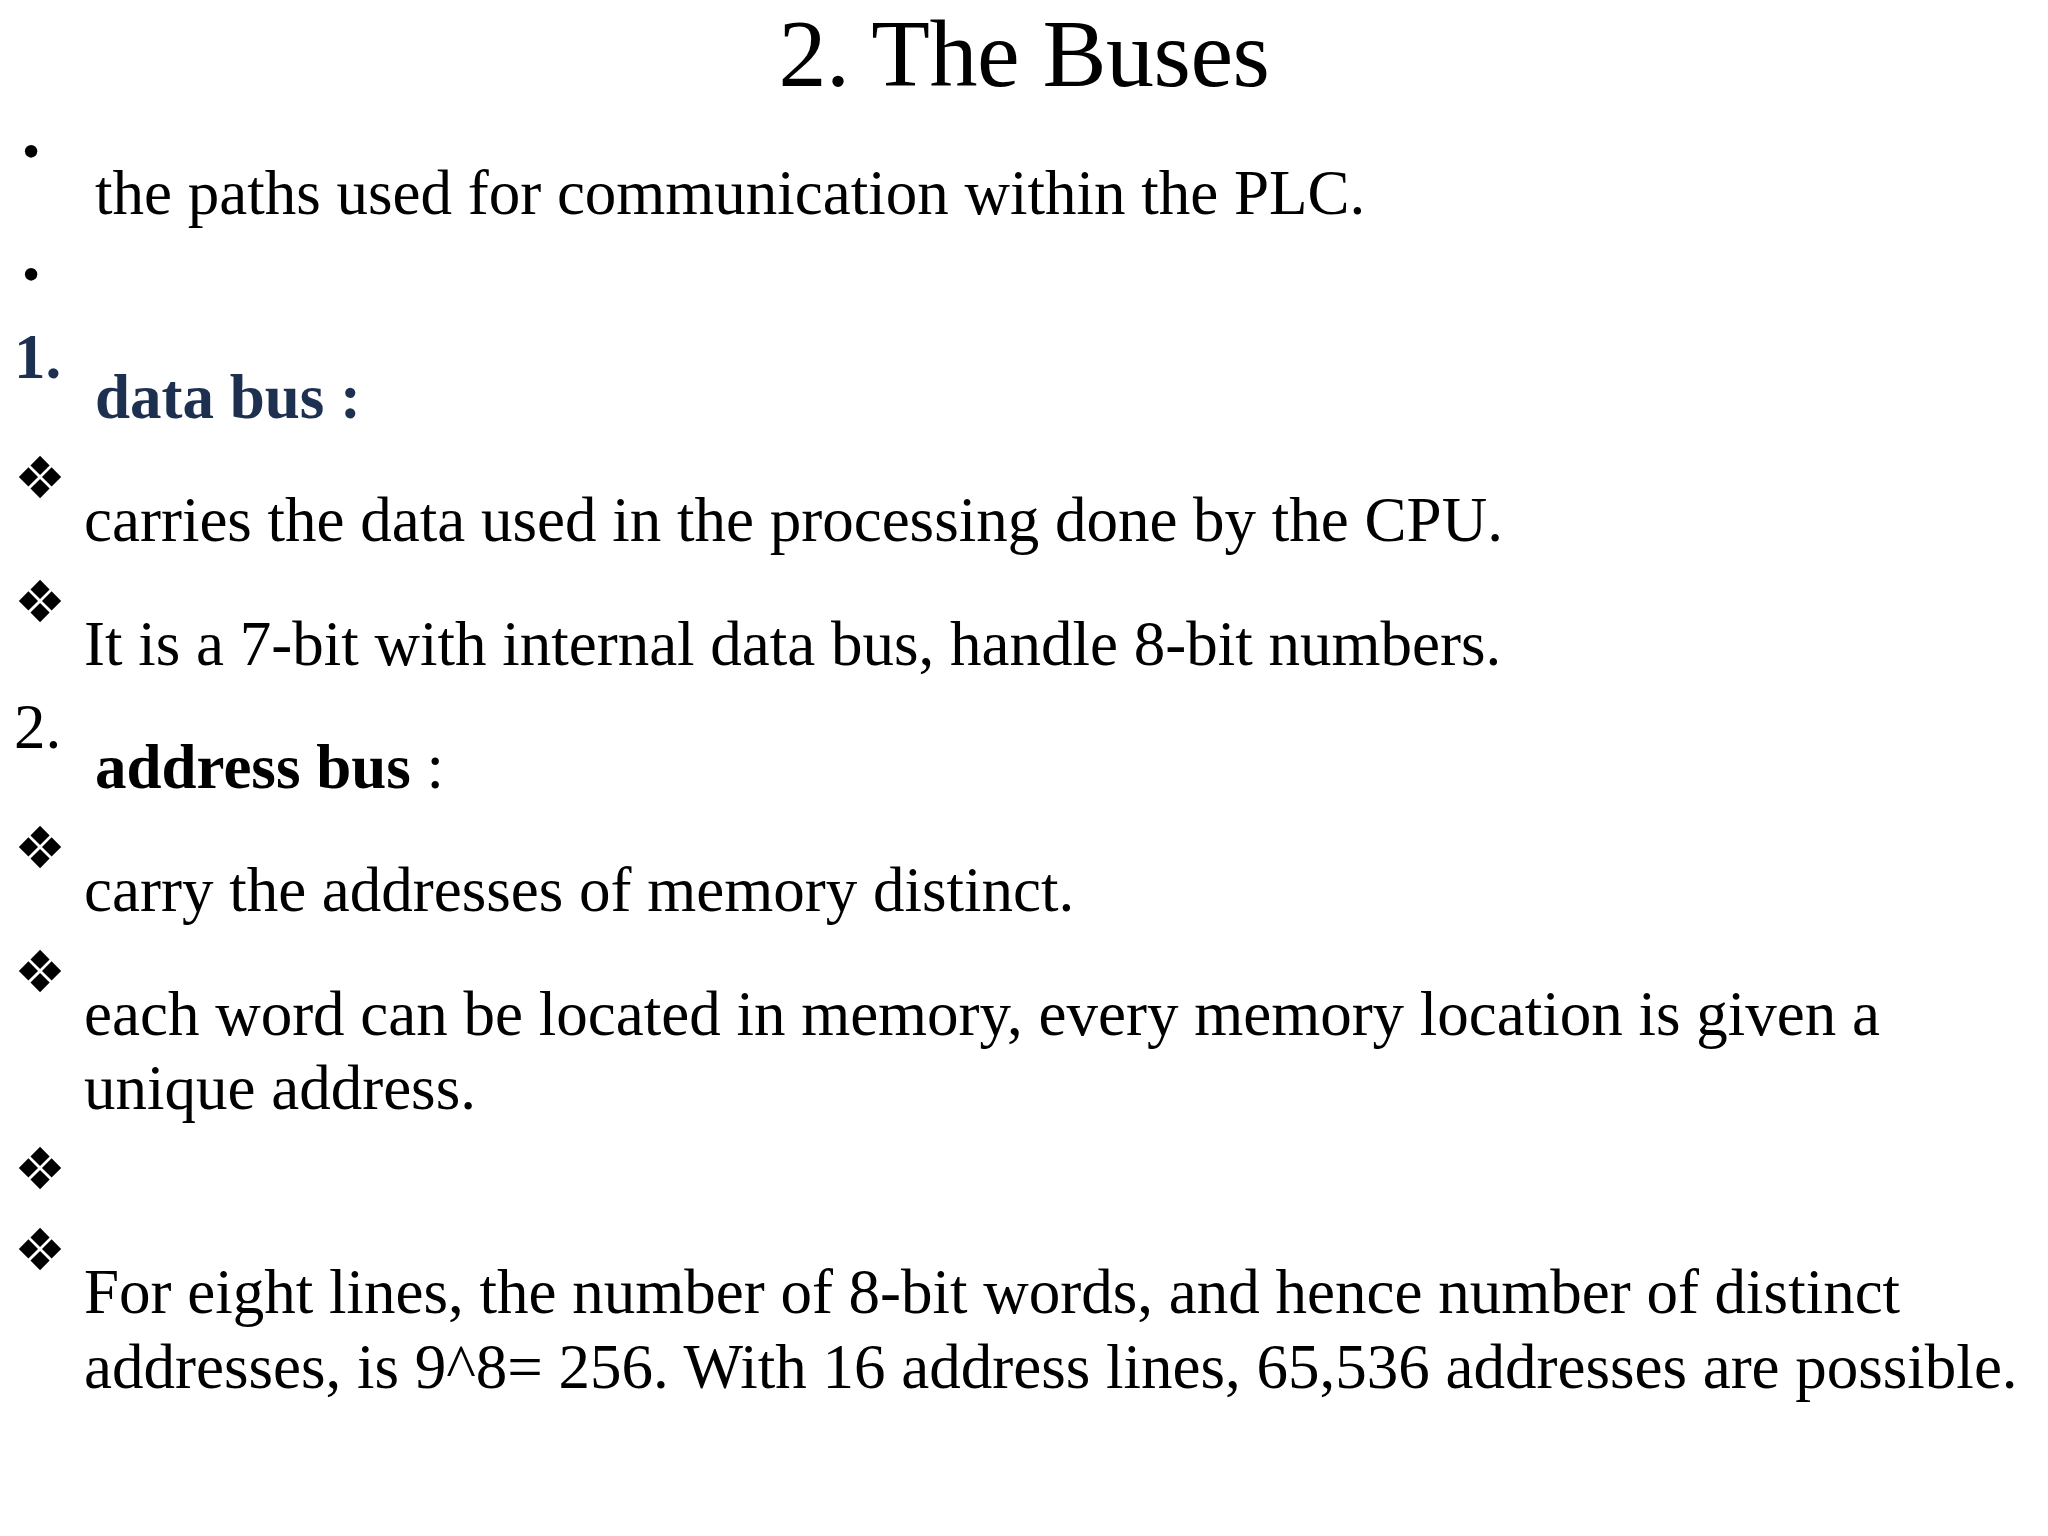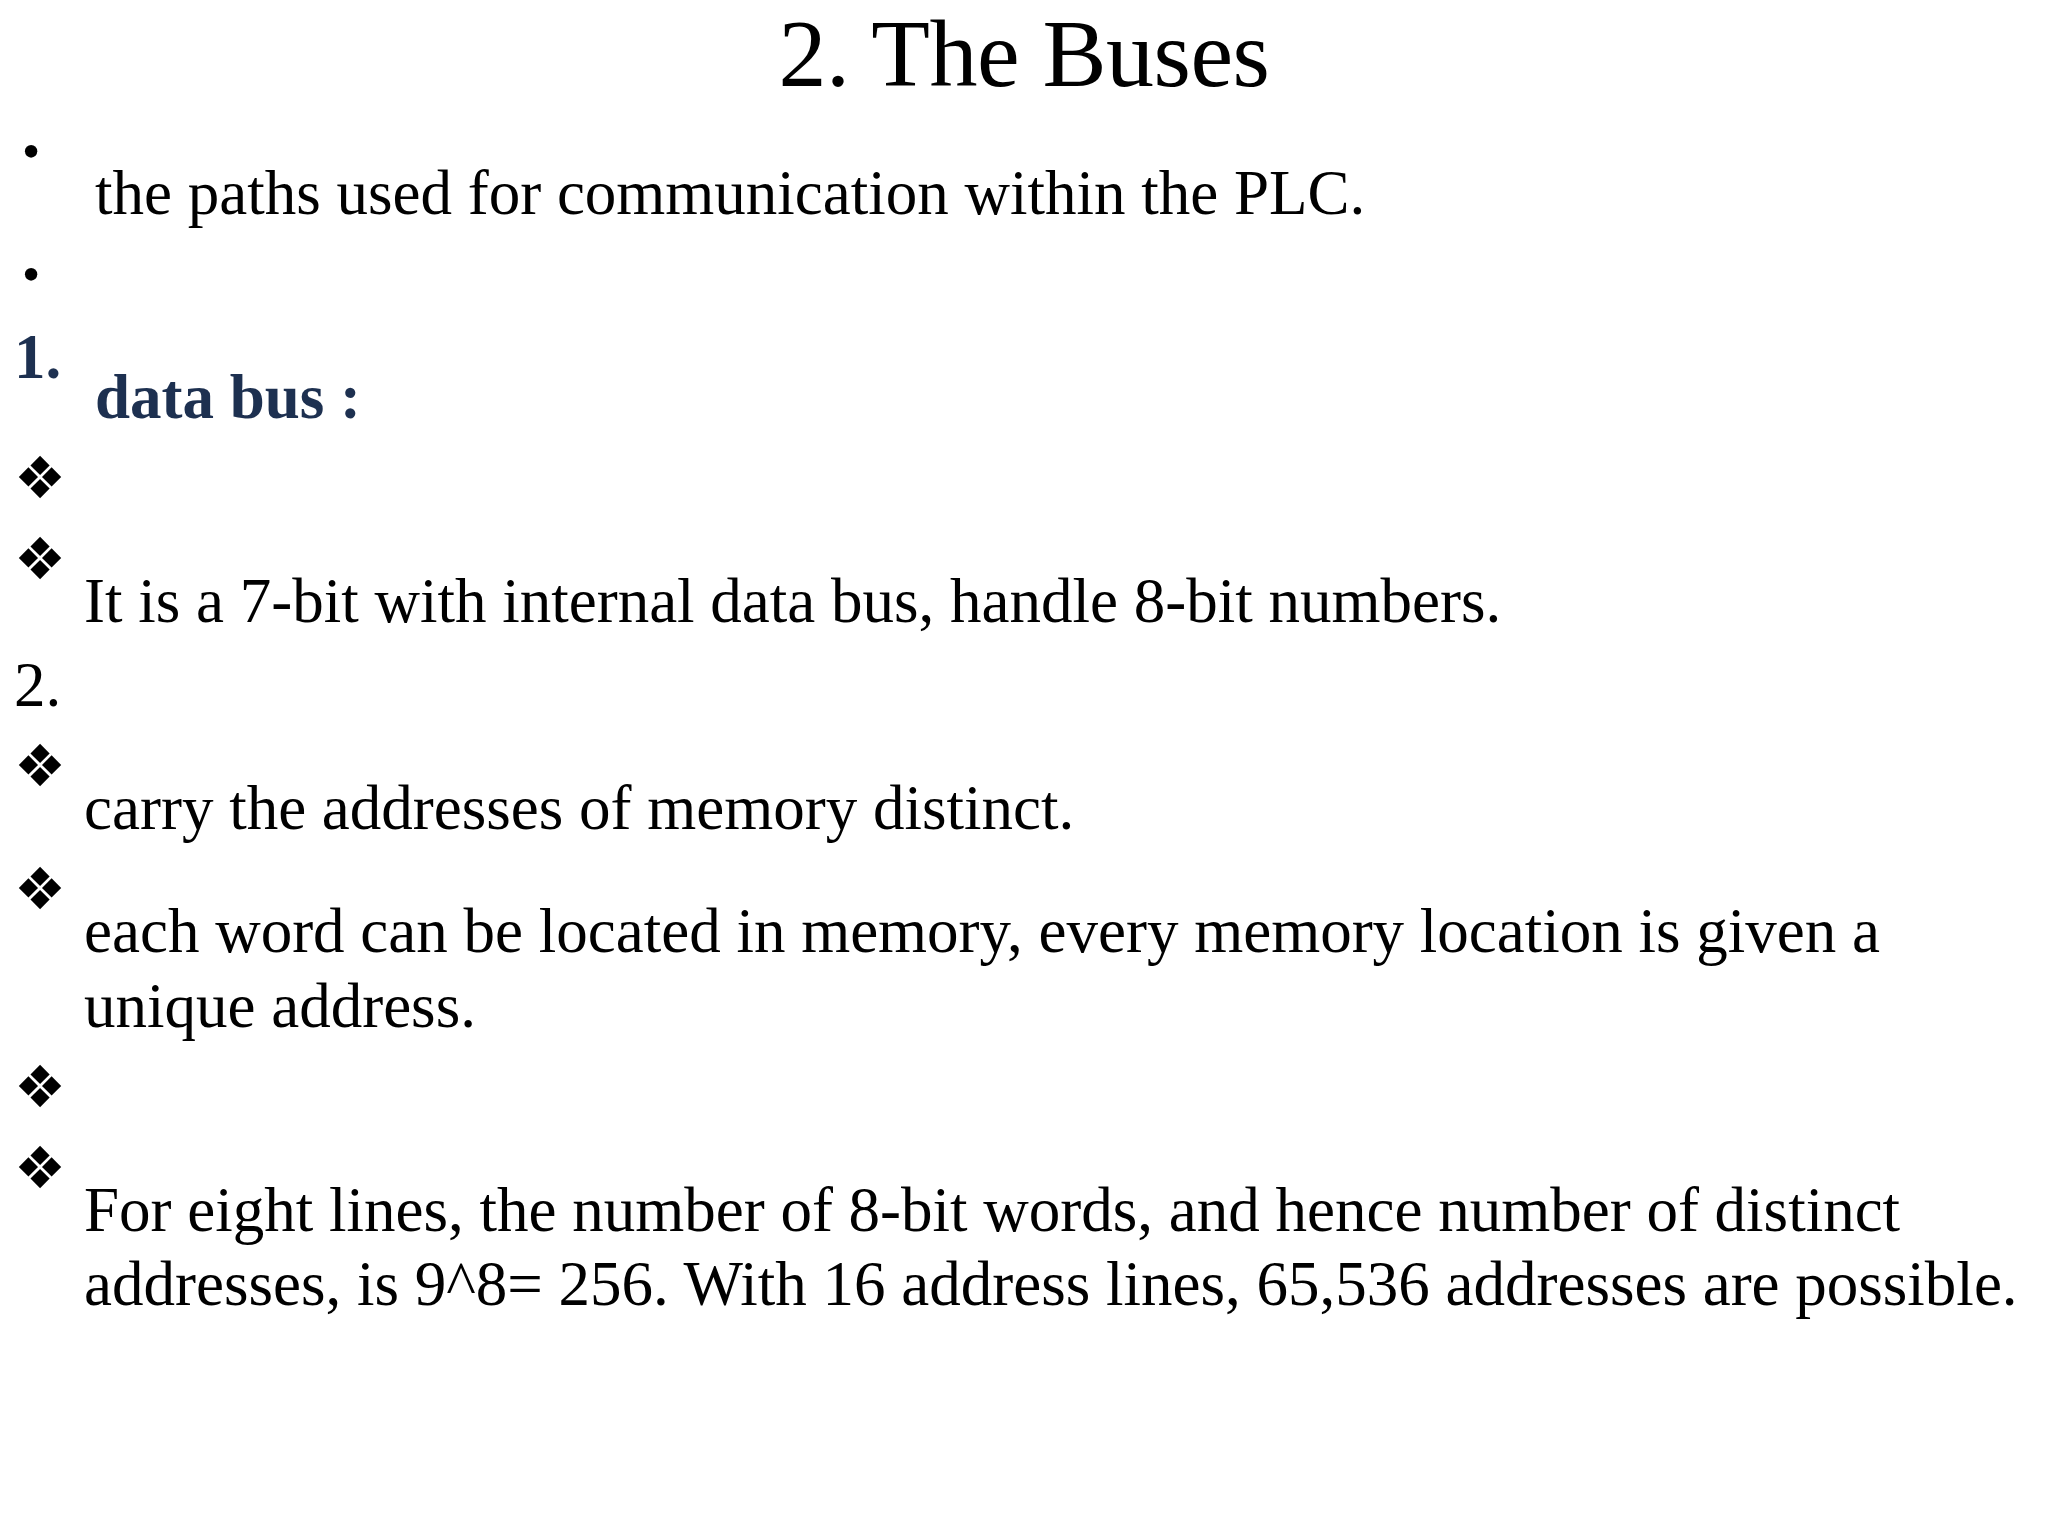--- a/index.html
+++ b/index.html
@@ -139,29 +139,31 @@
       <span class="marker">•</span>
     </li>
 
     <li class="line lvl-num">
       <span class="marker navy">1.</span>
       <span class="text clip navy u">data bus :</span>
     </li>
 
     <li class="line lvl-dia">
       <span class="marker">❖</span>
+      <span class="text clip">carries the data used in the processing done by the CPU.</span>
     </li>
 
     <li class="line lvl-dia">
       <span class="marker">❖</span>
       <span class="text clip">It is a 7-bit with internal data bus, handle 8-bit numbers.</span>
     </li>
 
     <li class="line lvl-num">
       <span class="marker">2.</span>
+      <span class="text clip"><span class="b u">address bus </span><span class="plain">:</span></span>
     </li>
 
     <li class="line lvl-dia">
       <span class="marker">❖</span>
       <span class="text clip">carry the addresses of memory distinct.</span>
     </li>
 
     <li class="line lvl-dia wrap">
       <span class="marker">❖</span>
       <span class="text">each word can be located in memory, every memory location is given a unique address.</span>

